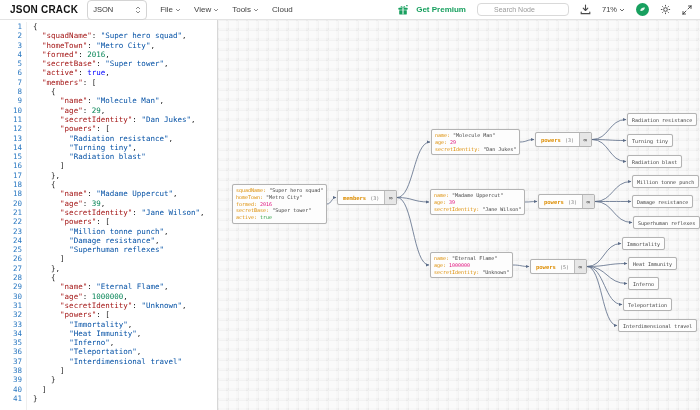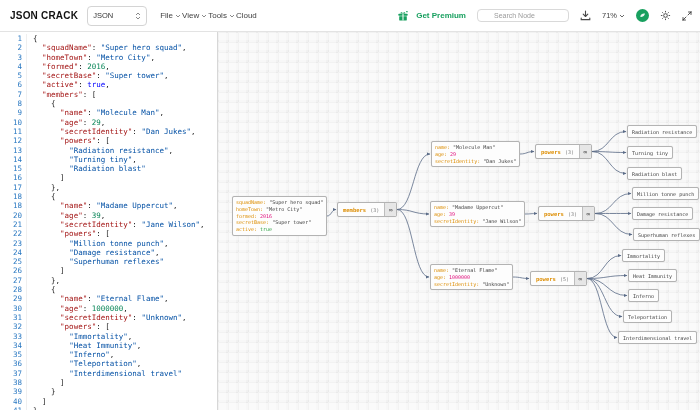--- a/index.html
+++ b/index.html
@@ -1,26 +1,26 @@
 <!DOCTYPE html>
 <html style="--premium-green: #18a05f; --editor-key-red: #a31515; --editor-string-blue: #0451a5; --editor-number-green: #098658; --editor-bool-blue: #0000ff; --node-key-orange: #dd8e04; --node-number-pink: #e0117e; --node-bool-green: #2ea244; --edge-gray: #5a6b87;"><head>
 <meta charset="utf-8">
 <style>
   * { margin:0; padding:0; box-sizing:border-box; }
   html,body { width:700px; height:410px; overflow:hidden; background:#fff;
               font-family:"Liberation Sans", sans-serif; }
 
   
-  .topbar { height:32px; display:flex; align-items:center; background:#fff;
+  .topbar { height:20px; display:flex; align-items:center; background:#fff;
             border-bottom:1px solid #e3e3e3; padding:0 8px 0 10px; gap:9px; }
   .logo { font-weight:bold; font-size:10px; letter-spacing:.2px; color:#121212; white-space:nowrap; }
   .fmt-select { display:flex; align-items:center; justify-content:space-between;
                 width:60px; height:13px; border:1px solid #d4d4d4; border-radius:4px;
                 background:#fff; padding:9px 5px; font-size:7.5px; color:#333; cursor:pointer; }
-  .menus { display:flex; align-items:center; gap:1px; margin-left:4px; }
+  .menus { display:flex; align-items:center; gap:13px; margin-left:4px; }
   .menu-item { display:flex; align-items:center; gap:2px; font-size:8px; color:#424242; cursor:pointer; white-space:nowrap; }
   .spacer { flex:1; }
   .right-items { display:flex; align-items:center; gap:11px; }
   .premium { display:flex; align-items:center; gap:8px; font-size:8px; font-weight:bold;
              color:var(--premium-green,#18a05f); cursor:pointer; white-space:nowrap; }
   .searchbox { display:flex; align-items:center; gap:11px; width:92px; height:13px;
                border:1px solid #d9d9d9; border-radius:4px; background:#fff; padding:0 5px; }
   .searchbox input { border:none; outline:none; width:70px; font-size:7px; color:#333;
                      font-family:"Liberation Sans", sans-serif; background:transparent; }
   .searchbox input::placeholder { color:#9a9a9a; }

